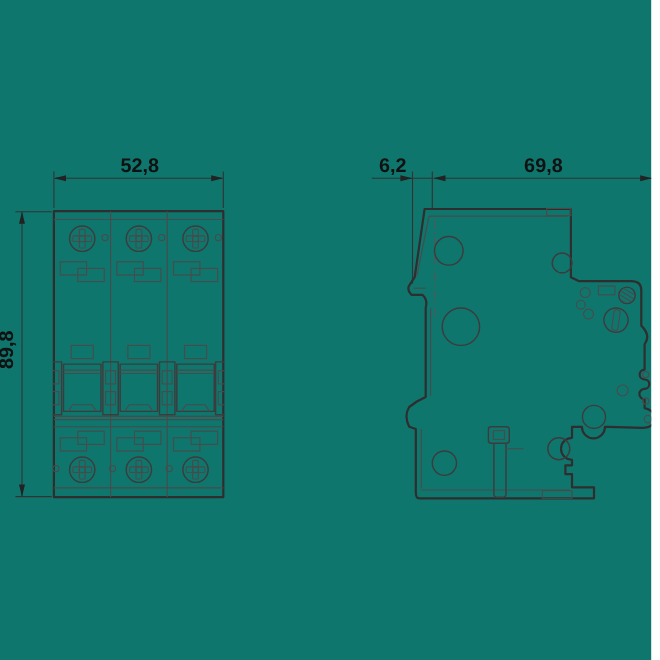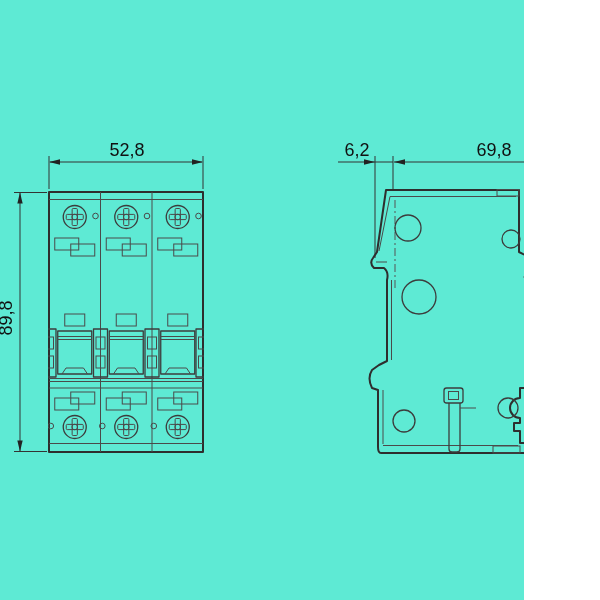--- a/index.html
+++ b/index.html
@@ -1,17 +1,17 @@
 <!DOCTYPE html>
 <html><head>
 <meta charset="utf-8">
 <style>
   html,body{margin:0;padding:0;background:#ffffff;}
-  .canvas{position:relative;width:524px;height:600px;background:#5eead4;overflow:hidden;
-          font-family:"Liberation Sans", sans-serif;}
+  .canvas{position:relative;width:592px;height:600px;background:#0f766e;overflow:hidden;
+          font-family:"Liberation Sans", sans-serif;font-weight:bold;}
   svg{display:block;}
   .dim-text{font-family:"Liberation Sans", sans-serif;font-size:18px;fill:#111111;}
   .outline{fill:none;stroke:#2e2e2e;stroke-width:2;stroke-linejoin:round;stroke-linecap:round;}
   .detail{fill:none;stroke:#3c3c3c;stroke-width:1.3;stroke-linejoin:round;}
   .thin{fill:none;stroke:#4a4a4a;stroke-width:1;}
   .dimline{fill:none;stroke:#333333;stroke-width:1;}
   .arrow{fill:#222222;stroke:none;}
   .dashdot{fill:none;stroke:#555555;stroke-width:1;stroke-dasharray:8 3 2 3;}
 </style>
 </head>

